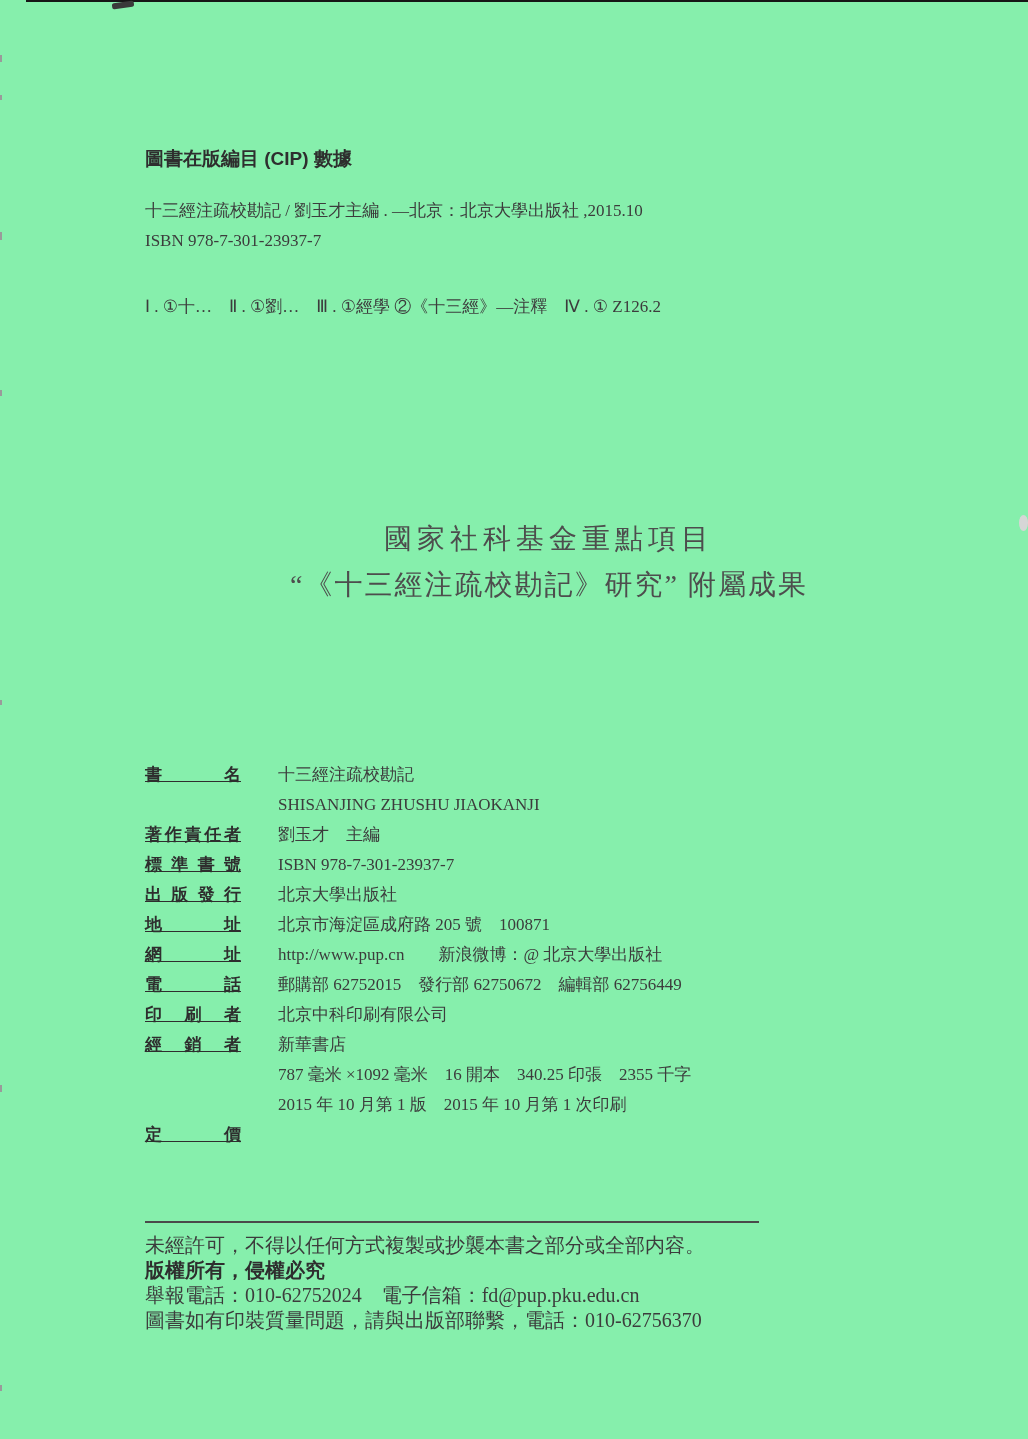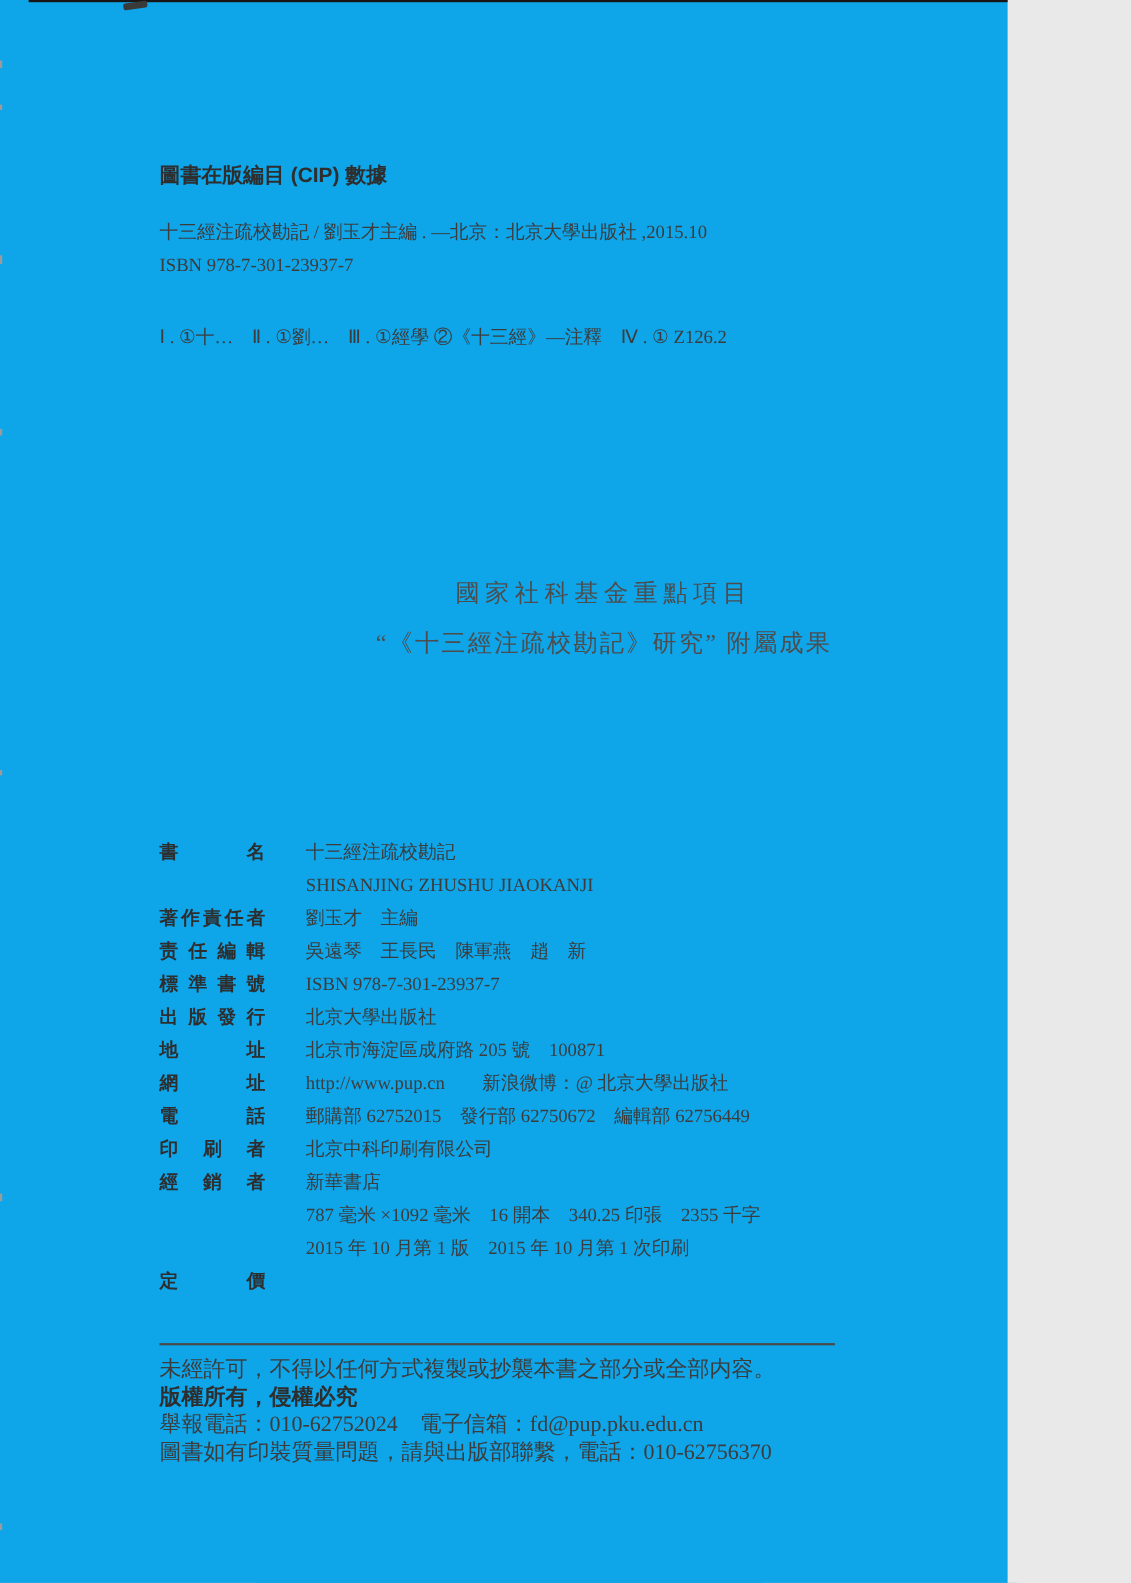--- a/index.html
+++ b/index.html
@@ -2,23 +2,23 @@
 <html><head>
 <meta charset="utf-8">
 <style>
   html, body { margin: 0; padding: 0; }
   body {
     background: #e9e9e9;
     font-family: "Liberation Serif", serif;
   }
   .page {
     position: relative;
-    width: 916px;
+    width: 1028px;
     height: 1439px;
-    background: #0ea5e9;
+    background: #86efac;
     overflow: hidden;
     color: #3c3c3c;
   }
 
   
   .artifact { position: absolute; }
   .top-edge-line { top: 0; left: 26px; width: 1002px; height: 2px; background: #161616; }
   .top-smudge { top: 2px; left: 112px; width: 22px; height: 6px; background: #3a3a3a; border-radius: 2px; transform: rotate(-8deg); }
   .edge-dash { left: 0; width: 2px; background: #9a9a9a; }
   .d1 { top: 55px;  height: 7px; }
@@ -41,32 +41,32 @@
   }
   .cip p { font-size: 17px; line-height: 30px; margin: 0; white-space: pre-wrap; }
   .cip .gap-before { margin-top: 36px; }
   .cip .gap-before-lg { margin-top: 24px; }
 
   
   .project {
     position: absolute; top: 516px; left: 104px; width: 890px;
     text-align: center; color: #4d4d4d;
   }
-  .project p { margin: 0; font-size: 22px; line-height: 46px; white-space: pre-wrap; }
+  .project p { margin: 0; font-size: 28px; line-height: 46px; white-space: pre-wrap; }
   .project .line1 { letter-spacing: 5px; }
   .project .line2 { letter-spacing: 2px; }
 
   
   .details { position: absolute; top: 760px; left: 145px; width: 660px; }
   .row { display: flex; line-height: 30px; font-size: 17px; }
   .row .label {
     flex: none; width: 96px; margin-right: 37px;
     font-family: "Liberation Sans", sans-serif;
     font-weight: bold; color: #2e2e2e;
-    text-align: justify; text-align-last: justify;
+    text-align: justify; text-align-last: justify; text-decoration: underline;
   }
   .row .value { flex: 1; white-space: pre-wrap; color: #3c3c3c; }
 
   
   .divider {
     position: absolute; top: 1221px; left: 145px; width: 614px;
     border: none; border-top: 2px solid #4a4a4a; margin: 0;
   }
 
   
@@ -112,24 +112,20 @@
     </div>
     <div class="row">
       <span class="label"></span>
       <span class="value">SHISANJING ZHUSHU JIAOKANJI</span>
     </div>
     <div class="row">
       <span class="label">著作責任者</span>
       <span class="value">劉玉才　主編</span>
     </div>
     <div class="row">
-      <span class="label">责任編輯</span>
-      <span class="value">吳遠琴　王長民　陳軍燕　趙　新</span>
-    </div>
-    <div class="row">
       <span class="label">標準書號</span>
       <span class="value">ISBN 978-7-301-23937-7</span>
     </div>
     <div class="row">
       <span class="label">出版發行</span>
       <span class="value">北京大學出版社</span>
     </div>
     <div class="row">
       <span class="label">地址</span>
       <span class="value">北京市海淀區成府路 205 號　100871</span>

